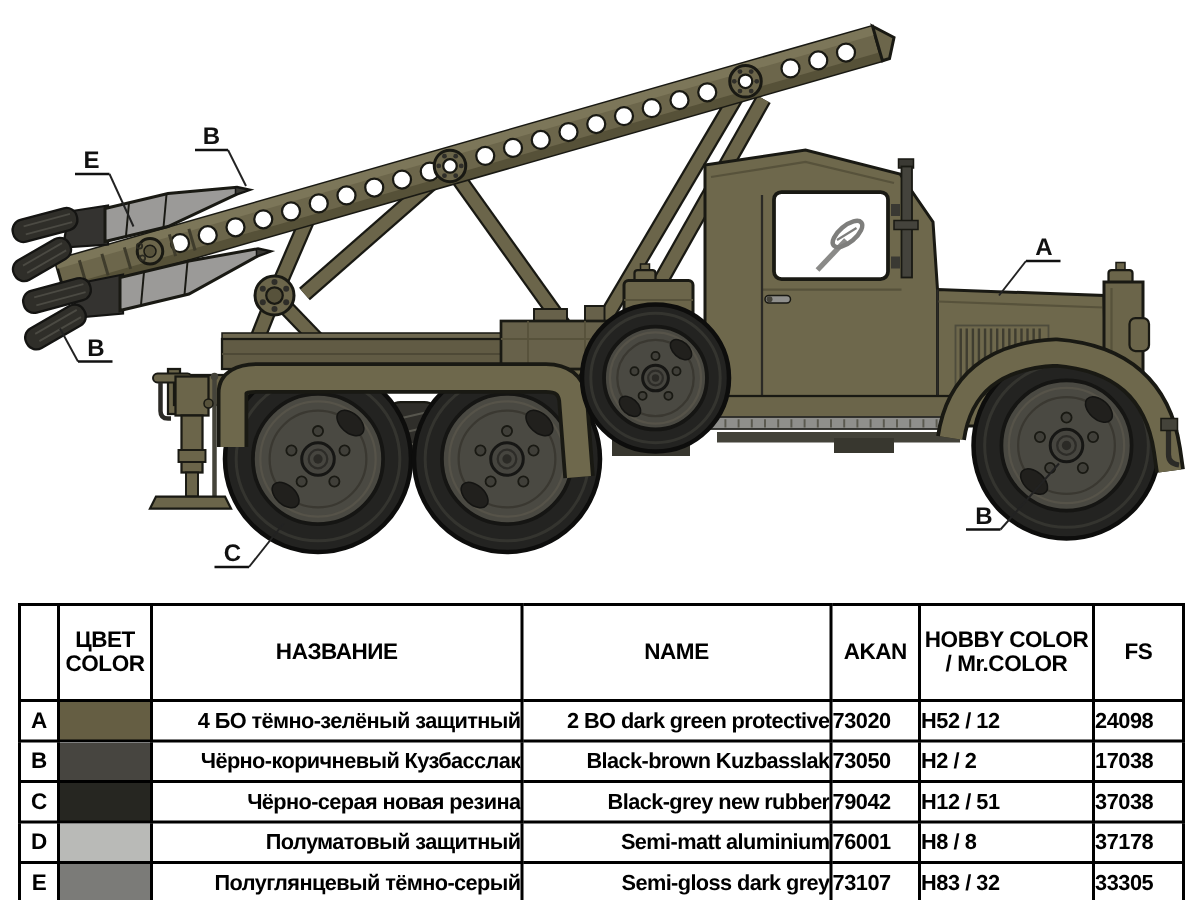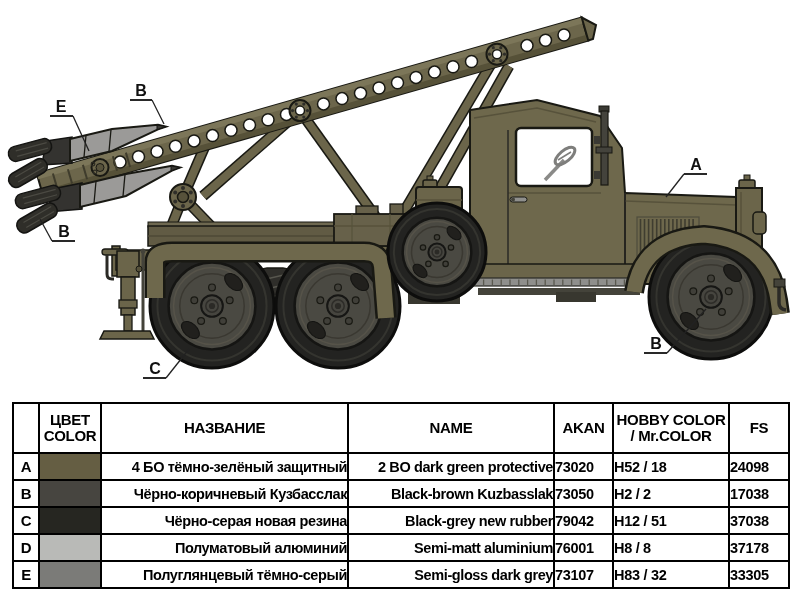--- a/index.html
+++ b/index.html
@@ -4,21 +4,21 @@
 <style>
   html,body{margin:0;padding:0;background:#fff;}
   #page{position:relative;width:800px;height:600px;background:#fff;overflow:hidden;
         font-family:"Liberation Sans",sans-serif;}
   #art{position:absolute;left:0;top:0;}
   .callout-letter{font-family:"Liberation Sans",sans-serif;font-weight:bold;font-size:16px;fill:#111;}
   
   #paint-table{position:absolute;left:12px;top:402px;width:776px;border-collapse:collapse;
         table-layout:fixed;font-weight:bold;color:#000;letter-spacing:-0.3px;}
   #paint-table th,#paint-table td{border:2px solid #000;padding:0;overflow:hidden;white-space:nowrap;}
-  #paint-table thead tr{height:50px;}
+  #paint-table thead tr{height:64px;}
   #paint-table tbody tr{height:27px;}
   .hc{text-align:center;font-size:15px;line-height:16px;}
   .cell-letter{text-align:center;font-size:15px;}
   .cell-name{font-size:14.5px;text-align:right;padding-left:7px !important;letter-spacing:-0.4px;}
   .cell-num{text-align:left;font-size:14.5px;}
   .swatch{padding:0;}
 </style>
 </head>
 <body>
 
@@ -428,21 +428,21 @@
       <th class="hc">FS</th>
     </tr>
   </thead>
   <tbody id="paint-rows">
         <tr>
           <td class="cell-letter">A</td>
           <td class="swatch" style="background-color: rgb(101, 94, 67);"></td>
           <td class="cell-name">4 БО тёмно-зелёный защитный</td>
           <td class="cell-name">2 BO dark green protective</td>
           <td class="cell-num">73020</td>
-          <td class="cell-num">H52 / 18</td>
+          <td class="cell-num">H52 / 12</td>
           <td class="cell-num">24098</td>
         </tr>
         <tr>
           <td class="cell-letter">B</td>
           <td class="swatch" style="background-color: rgb(71, 69, 64);"></td>
           <td class="cell-name">Чёрно-коричневый Кузбасслак</td>
           <td class="cell-name">Black-brown Kuzbasslak</td>
           <td class="cell-num">73050</td>
           <td class="cell-num">H2 / 2</td>
           <td class="cell-num">17038</td>
@@ -452,21 +452,21 @@
           <td class="swatch" style="background-color: rgb(38, 38, 33);"></td>
           <td class="cell-name">Чёрно-серая новая резина</td>
           <td class="cell-name">Black-grey new rubber</td>
           <td class="cell-num">79042</td>
           <td class="cell-num">H12 / 51</td>
           <td class="cell-num">37038</td>
         </tr>
         <tr>
           <td class="cell-letter">D</td>
           <td class="swatch" style="background-color: rgb(185, 186, 183);"></td>
-          <td class="cell-name">Полуматовый алюминий</td>
+          <td class="cell-name">Полуматовый защитный</td>
           <td class="cell-name">Semi-matt aluminium</td>
           <td class="cell-num">76001</td>
           <td class="cell-num">H8 / 8</td>
           <td class="cell-num">37178</td>
         </tr>
         <tr>
           <td class="cell-letter">E</td>
           <td class="swatch" style="background-color: rgb(123, 123, 120);"></td>
           <td class="cell-name">Полуглянцевый тёмно-серый</td>
           <td class="cell-name">Semi-gloss dark grey</td>

